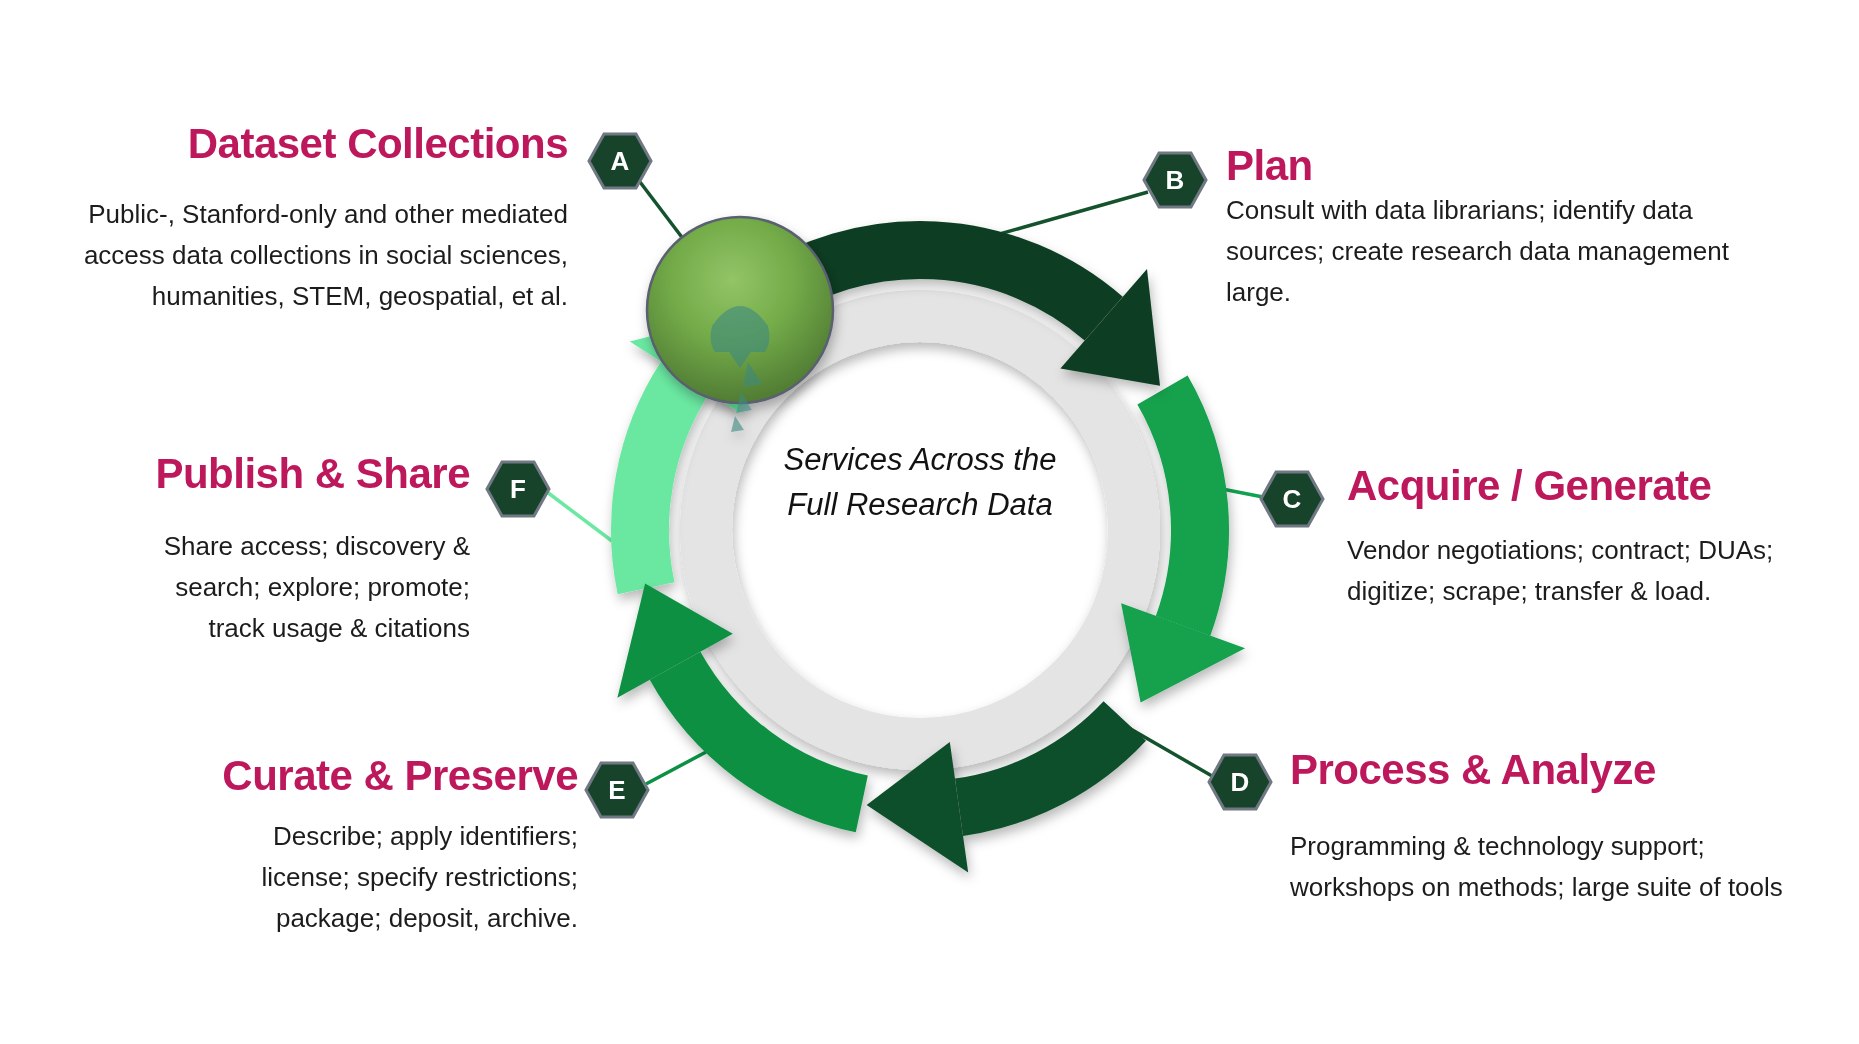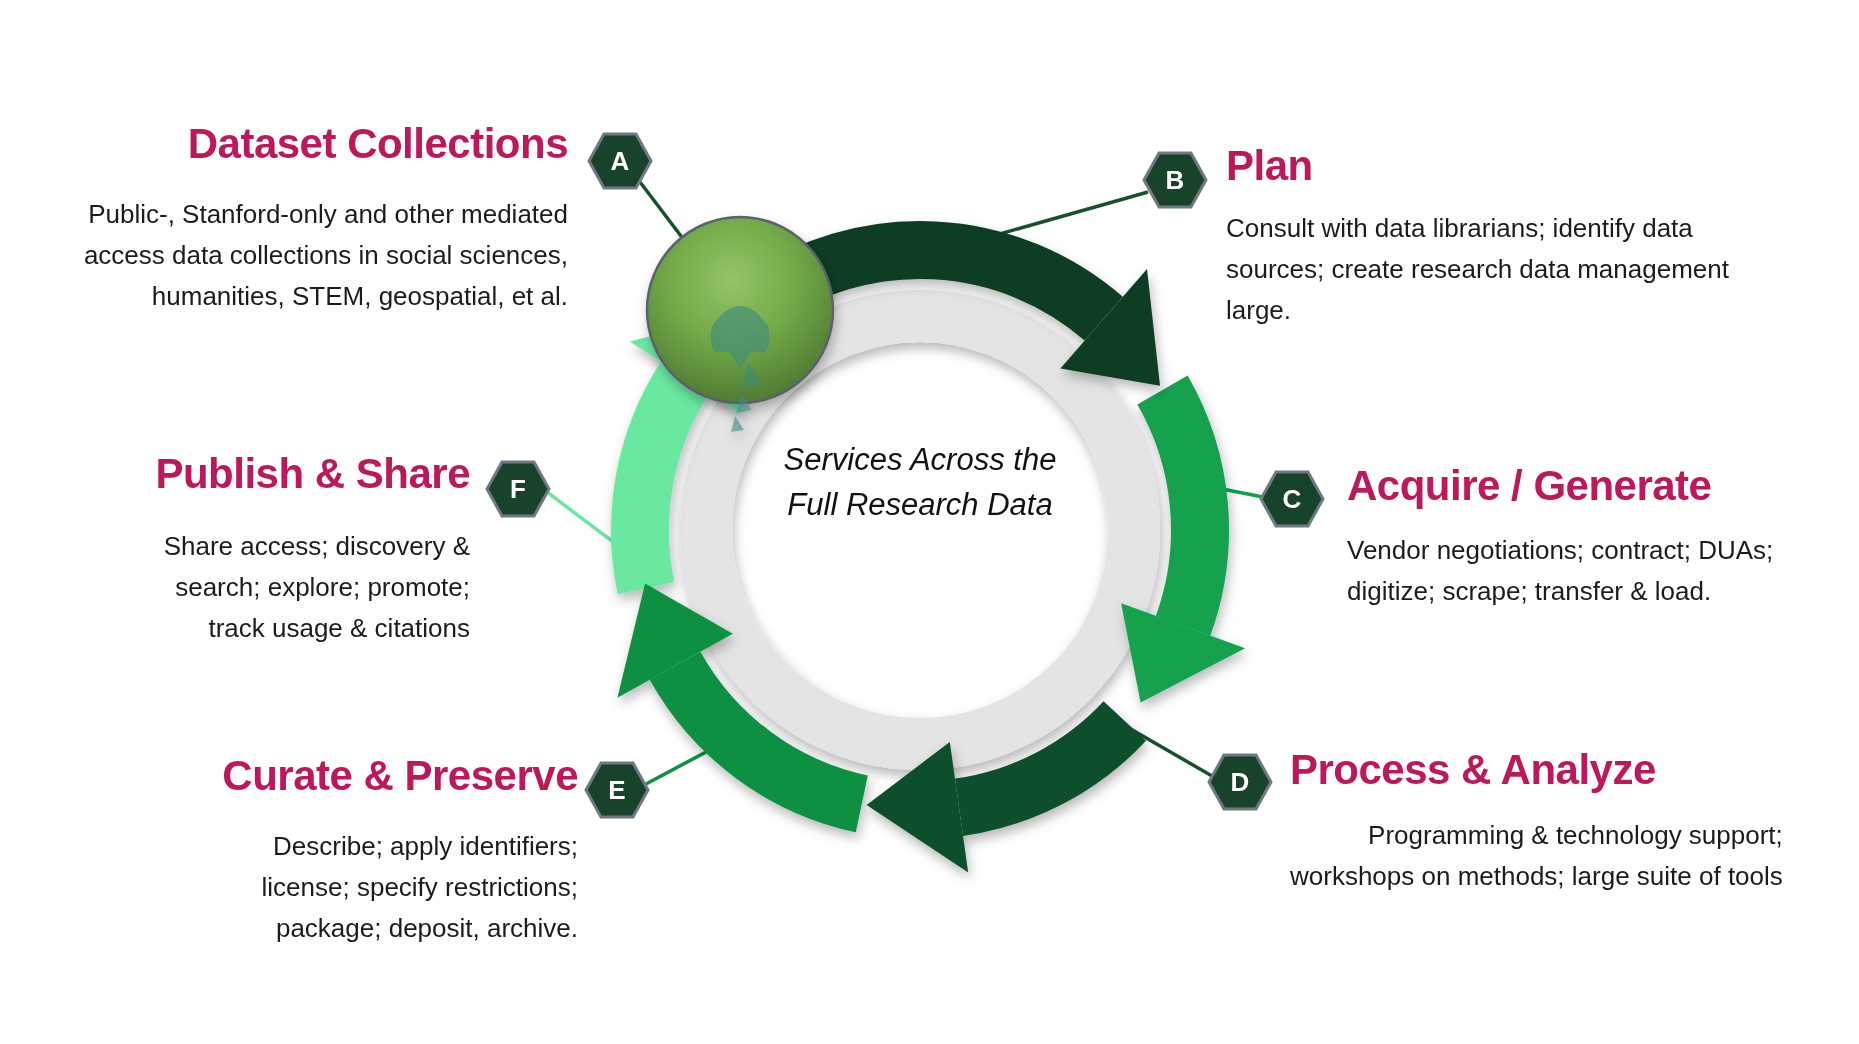--- a/index.html
+++ b/index.html
@@ -20,27 +20,27 @@
     letter-spacing:-0.5px;
     white-space:nowrap;
   }
   .stage .desc{margin-top:22px;font-size:26px;line-height:41px;color:#1c1c1c;}
   .stage .ln{white-space:nowrap;}
   .al-r{text-align:right;}
   .al-l{text-align:left;}
   #stA{top:120px;right:1291px;}
   #stA .desc{margin-top:26px;}
   #stB{top:142px;left:1226px;}
-  #stB .desc{margin-top:18px;}
+  #stB .desc{margin-top:0;}
   #stC{top:462px;left:1347px;}
   #stC .desc{margin-top:20px;}
   #stD{top:746px;left:1290px;}
-  #stD .desc{margin-top:21px;text-align:right;}
+  #stD .desc{margin-top:32px;}
   #stE{top:752px;right:1281px;}
-  #stE .desc{margin-top:26px;}
+  #stE .desc{margin-top:16px;}
   #stF{top:450px;right:1389px;}
   #stF .desc{margin-top:28px;}
   #centerTitle{
     position:absolute;z-index:1;
     left:720px;top:437px;width:400px;
     text-align:center;
     font-style:italic;
     font-size:31px;line-height:45px;
     color:#121212;
     font-weight:500;

